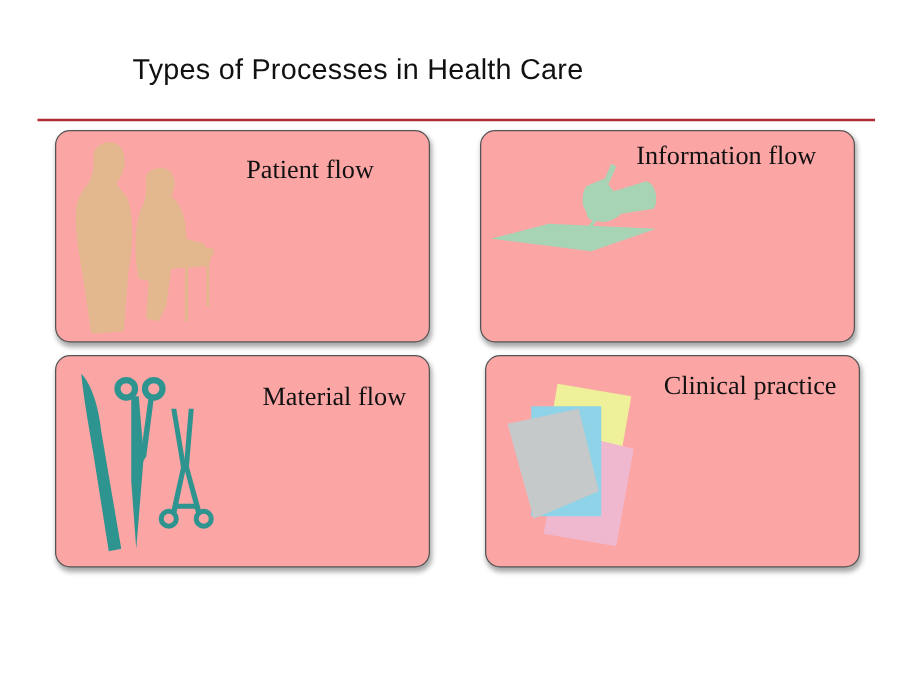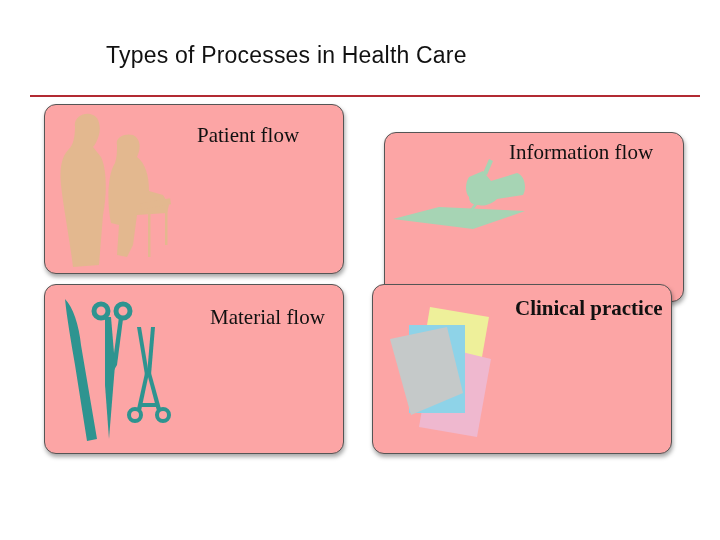--- a/index.html
+++ b/index.html
@@ -25,21 +25,21 @@
       <path d="M72,40 C70,32 80,28 88,30 C96,34 96,44 92,52 C100,58 104,70 104,86 L118,90 L124,100 L122,108 L92,110 L88,140 L82,152 L72,150 L74,120 L66,118 C62,100 62,70 70,58 C72,52 72,46 72,40 Z"></path>
 
       <rect x="96" y="96" width="30" height="6" transform="rotate(-10 110 100)"></rect>
       <rect x="103" y="108" width="2.5" height="44"></rect>
       <rect x="120" y="104" width="2.5" height="36"></rect>
     </g>
   </svg>
   <div class="card-label" style="left:152px; top:18px;">Patient flow</div>
 </div>
 
-<div class="card" style="left:384px; top:104px;margin-top:28px;">
+<div class="card" style="left:384px; top:104px;">
   <svg class="art" width="180" height="168">
     <g fill="#a6d4b4">
 
       <polygon points="8,86 54,74 140,78 88,96"></polygon>
 
       <path d="M84,44 L98,38 L106,48 L132,40 C140,42 142,56 138,62 L112,66 C108,70 100,74 94,72 C88,72 84,70 84,64 C80,60 80,50 84,44 Z"></path>
       <polygon points="98,40 104,26 108,28 102,42"></polygon>
       <polygon points="90,70 92,72 86,80 84,78"></polygon>
     </g>
   </svg>
@@ -62,21 +62,21 @@
       <polygon points="100,88 104,88 96,126 92,124"></polygon>
       <polygon points="102,88 106,88 116,124 112,126"></polygon>
       <circle cx="90" cy="130" r="6" fill="none" stroke="#2e9490" stroke-width="4"></circle>
       <circle cx="118" cy="130" r="6" fill="none" stroke="#2e9490" stroke-width="4"></circle>
       <rect x="94" y="118" width="20" height="4"></rect>
     </g>
   </svg>
   <div class="card-label" style="left:165px; top:20px;">Material flow</div>
 </div>
 
-<div class="card" style="left:372px; top:284px;font-weight:bold;">
+<div class="card" style="left:388px; top:284px;">
   <svg class="art" width="150" height="168">
     <polygon points="57,22 116,32 102,112 44,100" fill="#eef09a"></polygon>
     <polygon points="60,60 118,74 104,152 46,142" fill="#efb8cf"></polygon>
     <polygon points="36,40 92,40 92,128 36,128" fill="#8ed3e8"></polygon>
     <polygon points="17,54 74,42 90,108 38,130" fill="#c5c9c9"></polygon>
   </svg>
   <div class="card-label" style="left:142px; top:11px;">Clinical practice</div>
 </div>
 
 </body></html>

